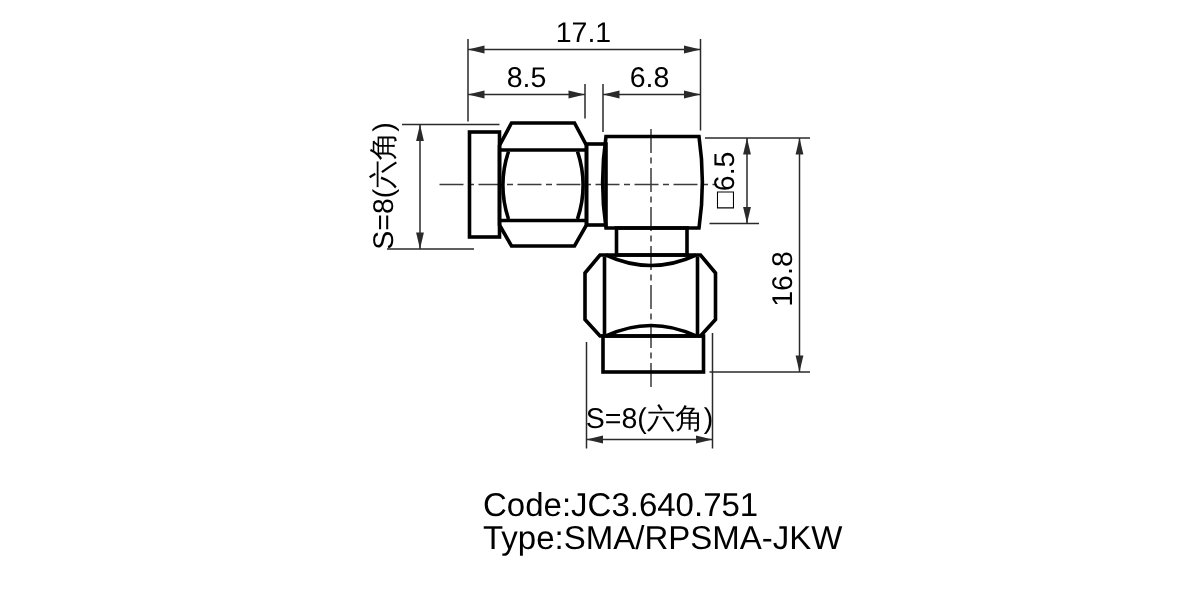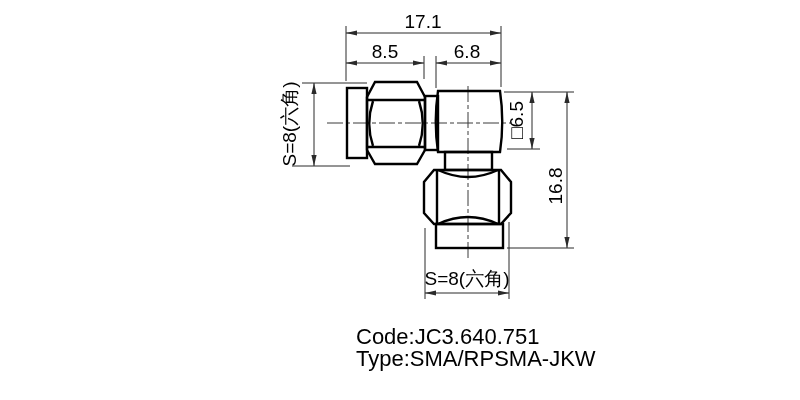--- a/index.html
+++ b/index.html
@@ -6,21 +6,21 @@
     --ink:#000000;
     --thin:#2a2a2a;
     --bg:#ffffff;
   }
   html,body{margin:0;padding:0;}
   body{
     width:800px;height:400px;background:var(--bg);
     font-family:"Liberation Sans","DejaVu Sans",sans-serif;
     overflow:hidden;
   }
-  .stage{position:relative;width:640px;height:400px;padding-left:34px;}
+  .stage{position:relative;width:640px;height:400px;}
   svg text{
     font-family:"Liberation Sans","DejaVu Sans",sans-serif;
     fill:var(--ink);
   }
   .dim-text{font-size:19px;}
   .note-text{font-size:22px;}
   .outline{stroke:var(--ink);stroke-width:2.4;fill:none;stroke-linejoin:miter;}
   .thinline{stroke:var(--thin);stroke-width:1;fill:none;}
   .centerline{stroke:#3a3a3a;stroke-width:1;fill:none;stroke-dasharray:16 3 4 3;}
   .arrow{fill:var(--thin);stroke:none;}

